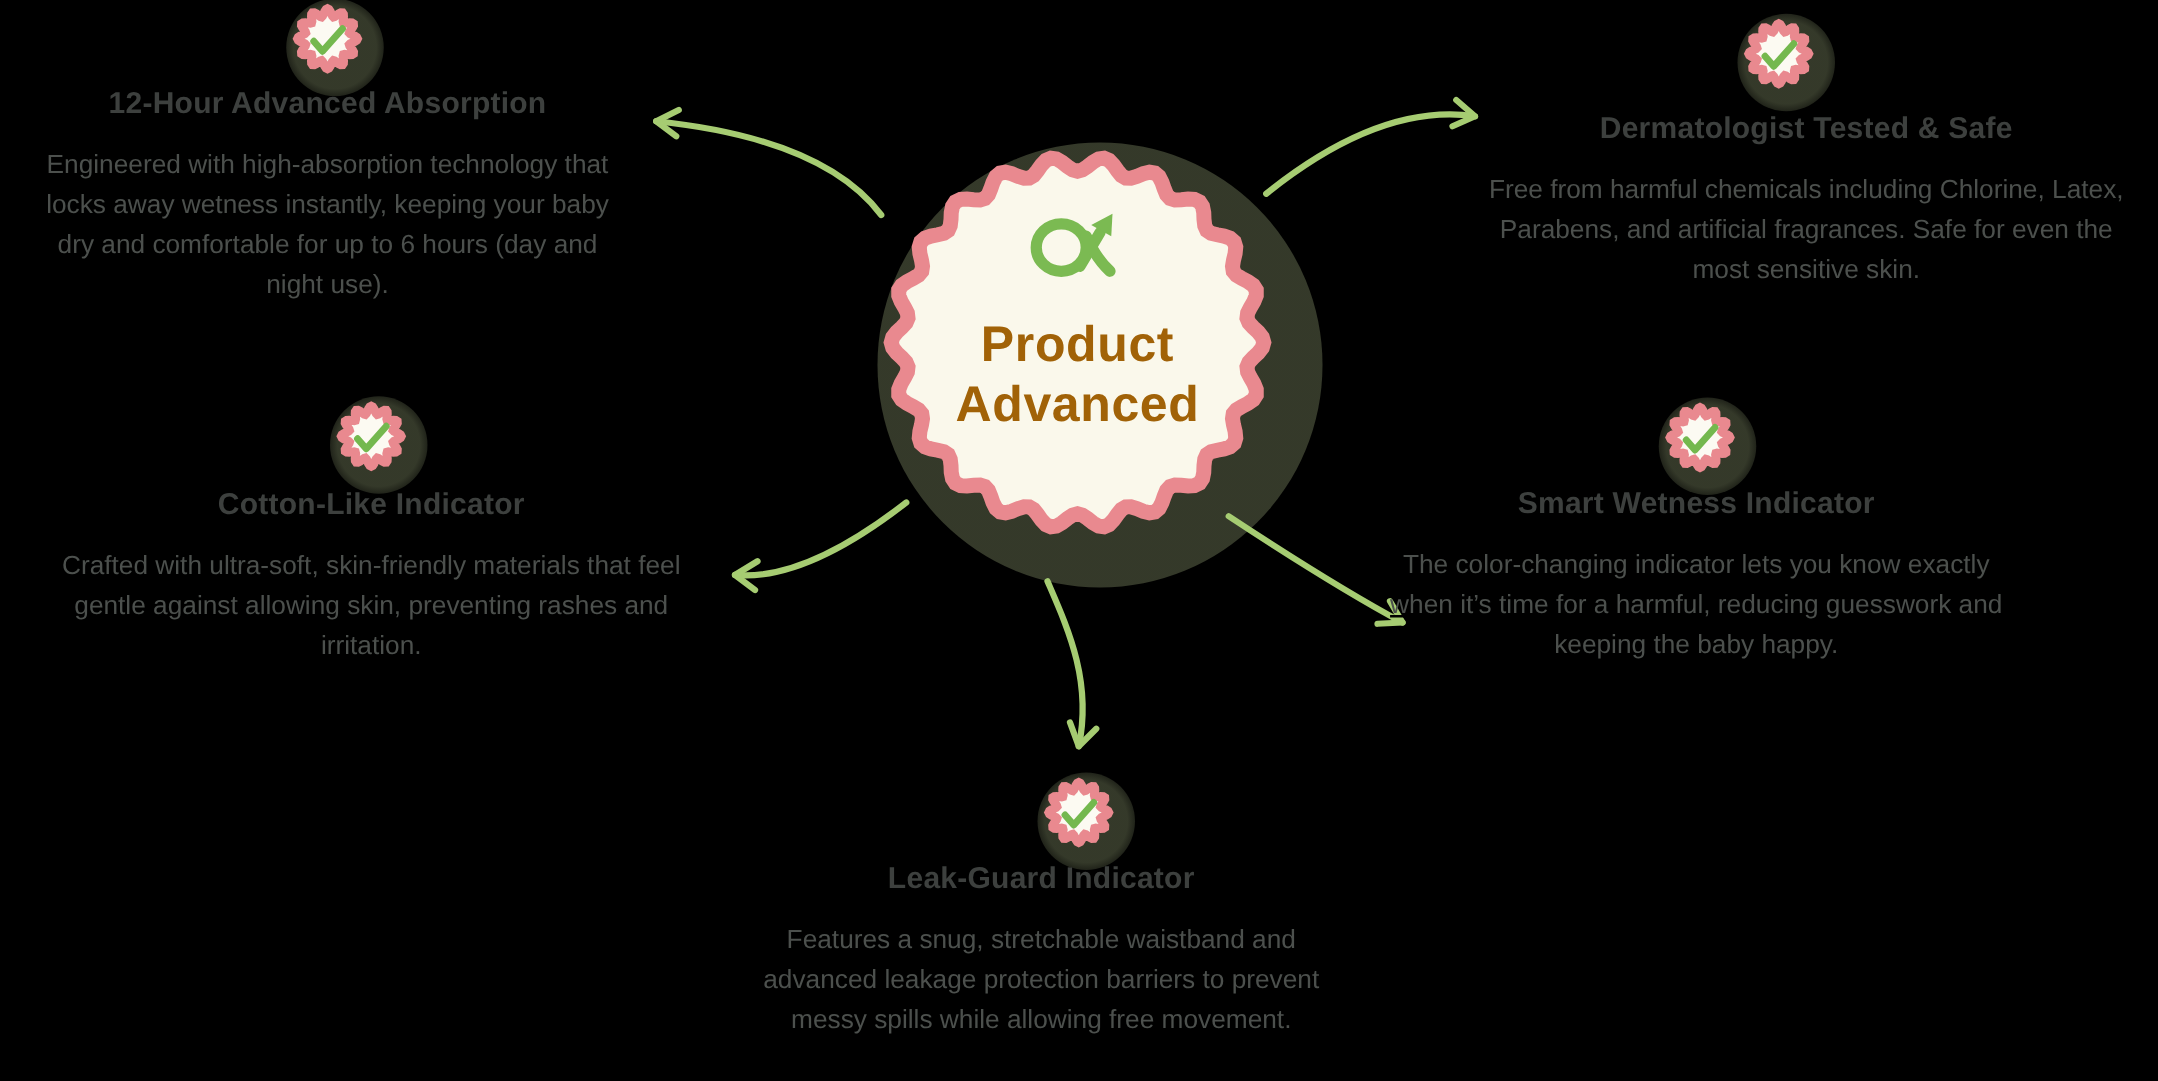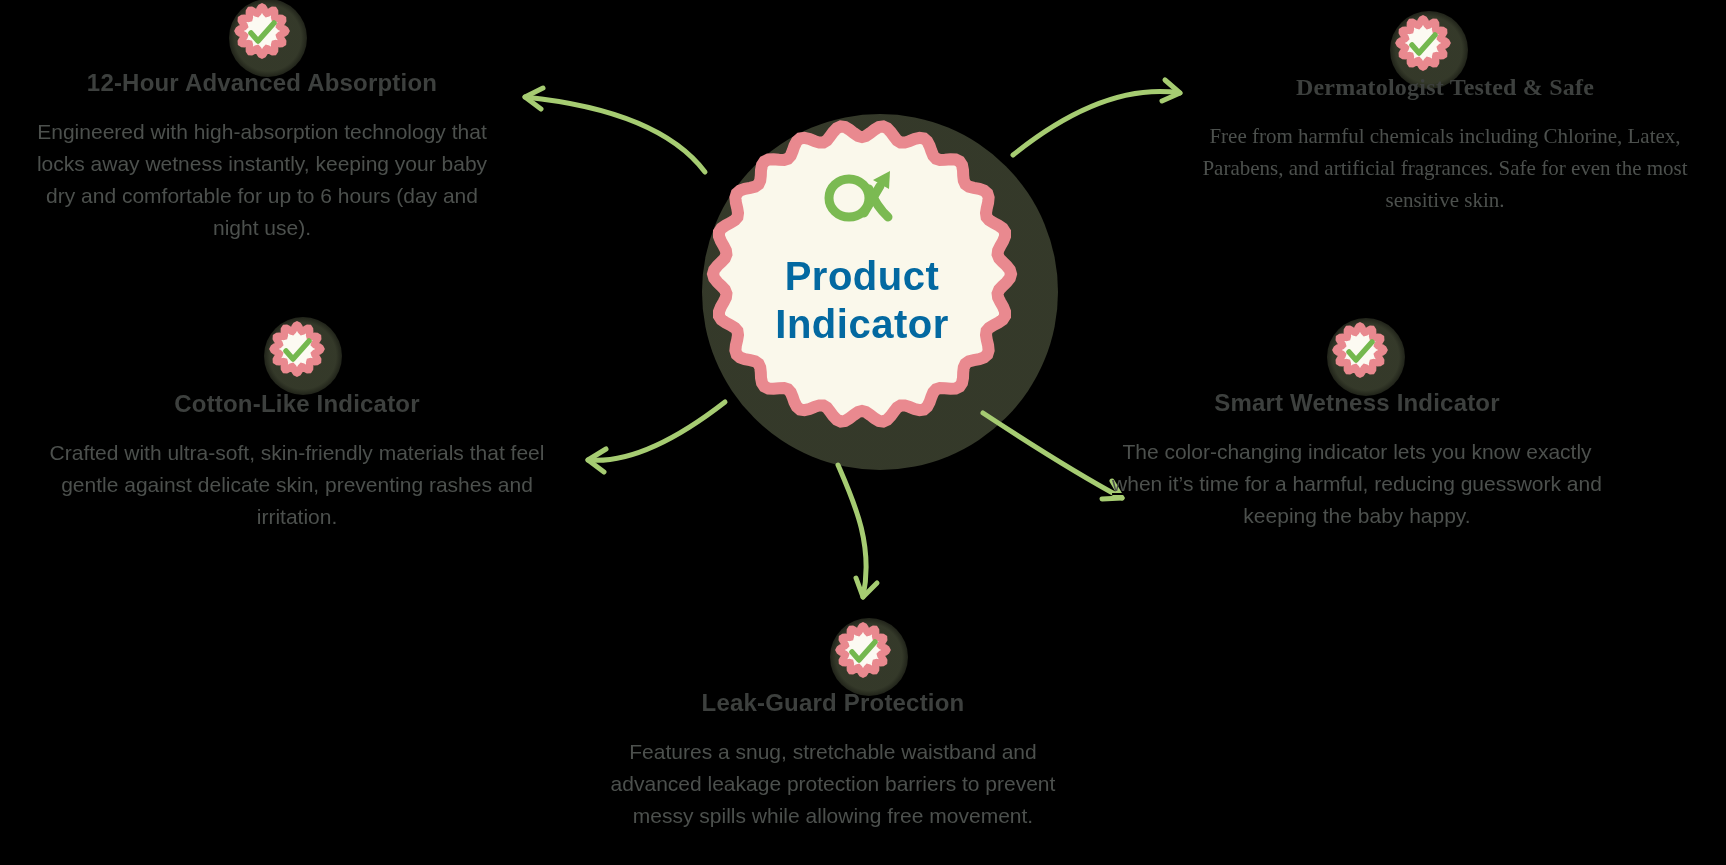--- a/index.html
+++ b/index.html
@@ -34,36 +34,36 @@
   .arrow{fill:none;stroke:#A6CC72;stroke-width:5;stroke-linecap:round;stroke-linejoin:round;}
   .logo-stroke{stroke:#7BBA52;stroke-width:9;fill:none;stroke-linecap:round;}
   .logo-fill{fill:#7BBA52;stroke:none;}
 
   .center-title{
     position:absolute;z-index:3;
     left:682px;top:252px;width:360px;
     text-align:center;
     font-size:40px;line-height:48px;font-weight:700;
     letter-spacing:.5px;
-    color:#0369a1;
+    color:#a16207;
   }
   .feature{position:absolute;z-index:3;text-align:center;}
   .feature h3{
     margin:0;
     font-size:24px;line-height:30px;font-weight:700;
     letter-spacing:.2px;
     color:#3D403E;
   }
   .feature p{
     margin:18px 0 0 0;
     font-size:21px;line-height:32px;
     color:#4C504D;
   }
   .f-absorption{left:27px;top:68px;width:470px;}
-  .f-dermatologist{left:1180px;top:72px;width:530px;font-family:Liberation Serif, serif;}
+  .f-dermatologist{left:1180px;top:88px;width:530px;}
   .f-softness{left:47px;top:389px;width:500px;}
   .f-wetness{left:1107px;top:388px;width:500px;text-decoration:underline;}
   .f-leak{left:588px;top:688px;width:490px;}
 </style>
 </head>
 <body>
 
 <div class="shadow shadow-center"></div>
 <div class="shadow shadow-badge sh-tl"></div>
 <div class="shadow shadow-badge sh-tr"></div>
@@ -116,39 +116,39 @@
     <path class="badge-check" d="M1349,352 L1356,360 L1372,342"></path>
   </g>
   <g>
     <path class="badge-ring" d="M887.0 650.0L886.4 651.2L884.8 652.3L882.8 653.1L881.2 653.9L880.4 654.7L880.7 655.7L881.7 657.2L883.0 658.9L883.9 660.6L883.8 662.0L882.6 662.8L880.7 662.9L878.6 662.6L876.8 662.4L875.7 662.7L875.4 663.8L875.6 665.6L875.9 667.7L875.8 669.6L875.0 670.8L873.6 670.9L871.9 670.0L870.2 668.7L868.7 667.7L867.7 667.4L866.9 668.2L866.1 669.8L865.3 671.8L864.2 673.4L863.0 674.0L861.8 673.4L860.7 671.8L859.9 669.8L859.1 668.2L858.3 667.4L857.3 667.7L855.8 668.7L854.1 670.0L852.4 670.9L851.0 670.8L850.2 669.6L850.1 667.7L850.4 665.6L850.6 663.8L850.3 662.7L849.2 662.4L847.4 662.6L845.3 662.9L843.4 662.8L842.2 662.0L842.1 660.6L843.0 658.9L844.3 657.2L845.3 655.7L845.6 654.7L844.8 653.9L843.2 653.1L841.2 652.3L839.6 651.2L839.0 650.0L839.6 648.8L841.2 647.7L843.2 646.9L844.8 646.1L845.6 645.3L845.3 644.3L844.3 642.8L843.0 641.1L842.1 639.4L842.2 638.0L843.4 637.2L845.3 637.1L847.4 637.4L849.2 637.6L850.3 637.3L850.6 636.2L850.4 634.4L850.1 632.3L850.2 630.4L851.0 629.2L852.4 629.1L854.1 630.0L855.8 631.3L857.3 632.3L858.3 632.6L859.1 631.8L859.9 630.2L860.7 628.2L861.8 626.6L863.0 626.0L864.2 626.6L865.3 628.2L866.1 630.2L866.9 631.8L867.7 632.6L868.7 632.3L870.2 631.3L871.9 630.0L873.6 629.1L875.0 629.2L875.8 630.4L875.9 632.3L875.6 634.4L875.4 636.2L875.7 637.3L876.8 637.6L878.6 637.4L880.7 637.1L882.6 637.2L883.8 638.0L883.9 639.4L883.0 641.1L881.7 642.8L880.7 644.3L880.4 645.3L881.2 646.1L882.8 646.9L884.8 647.7L886.4 648.8L887.0 650.0Z"></path>
     <path class="badge-check" d="M852,652 L859,660 L875,642"></path>
   </g>
 </svg>
 
 <div class="center-title">
   <div>Product</div>
-  <div>Indicator</div>
+  <div>Advanced</div>
 </div>
 
 <div class="feature f-absorption">
   <h3>12-Hour Advanced Absorption</h3>
   <p>Engineered with high-absorption technology that locks away wetness instantly, keeping your baby dry and comfortable for up to 6 hours (day and night use).</p>
 </div>
 
 <div class="feature f-dermatologist">
   <h3>Dermatologist Tested &amp; Safe</h3>
   <p>Free from harmful chemicals including Chlorine, Latex, Parabens, and artificial fragrances. Safe for even the most sensitive skin.</p>
 </div>
 
 <div class="feature f-softness">
   <h3>Cotton-Like Indicator</h3>
-  <p>Crafted with ultra-soft, skin-friendly materials that feel gentle against delicate skin, preventing rashes and irritation.</p>
+  <p>Crafted with ultra-soft, skin-friendly materials that feel gentle against allowing skin, preventing rashes and irritation.</p>
 </div>
 
 <div class="feature f-wetness">
   <h3>Smart Wetness Indicator</h3>
   <p>The color-changing indicator lets you know exactly when it’s time for a harmful, reducing guesswork and keeping the baby happy.</p>
 </div>
 
 <div class="feature f-leak">
-  <h3>Leak-Guard Protection</h3>
+  <h3>Leak-Guard Indicator</h3>
   <p>Features a snug, stretchable waistband and advanced leakage protection barriers to prevent messy spills while allowing free movement.</p>
 </div>
 
 </body></html>

